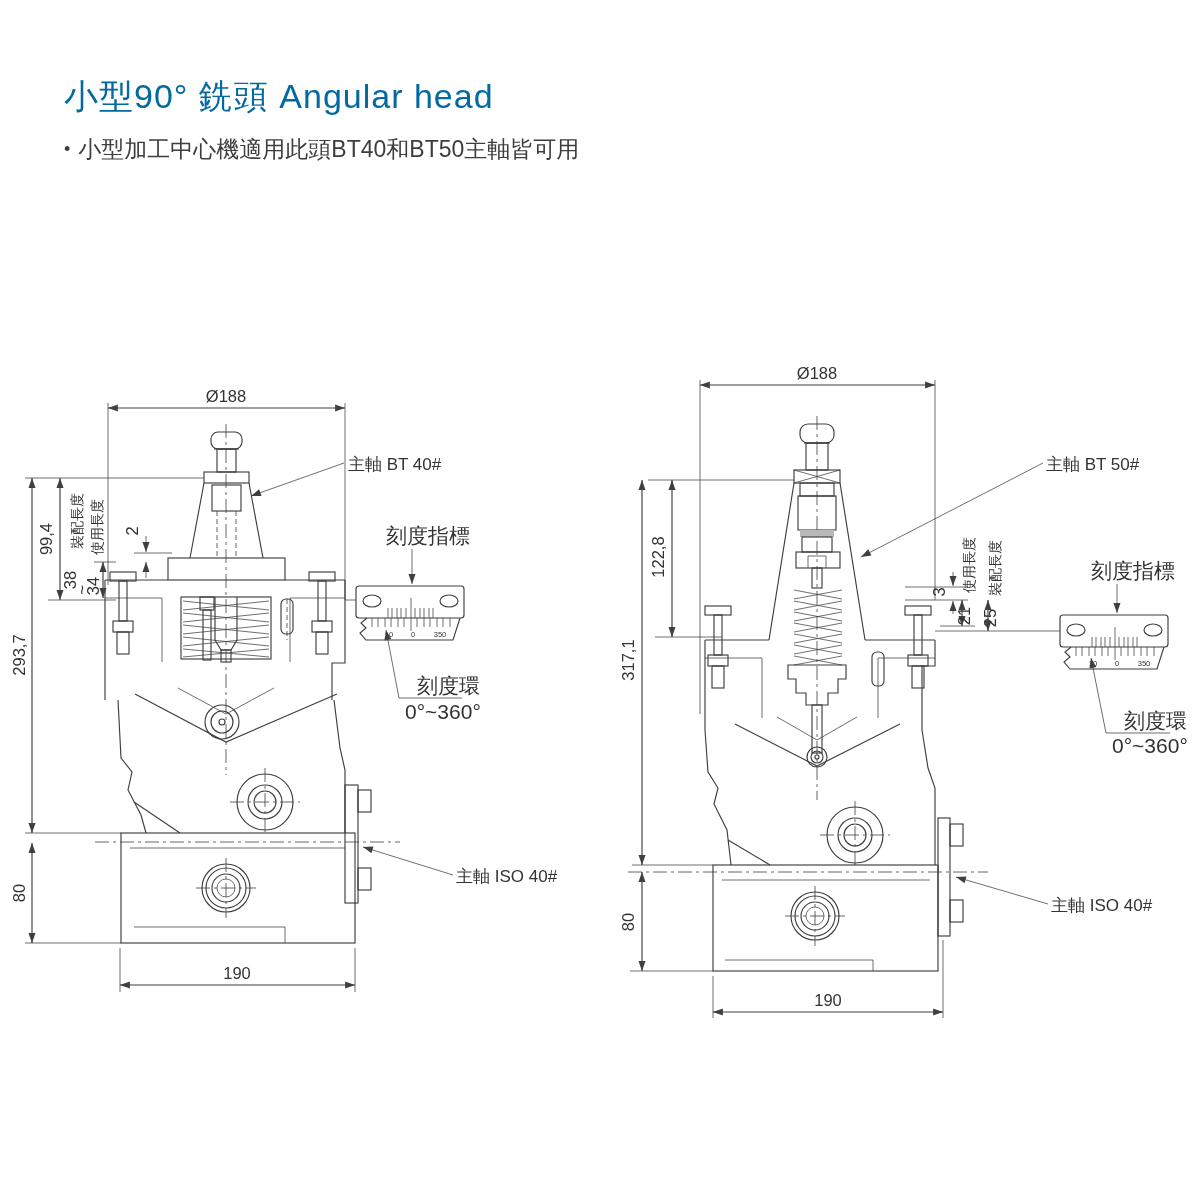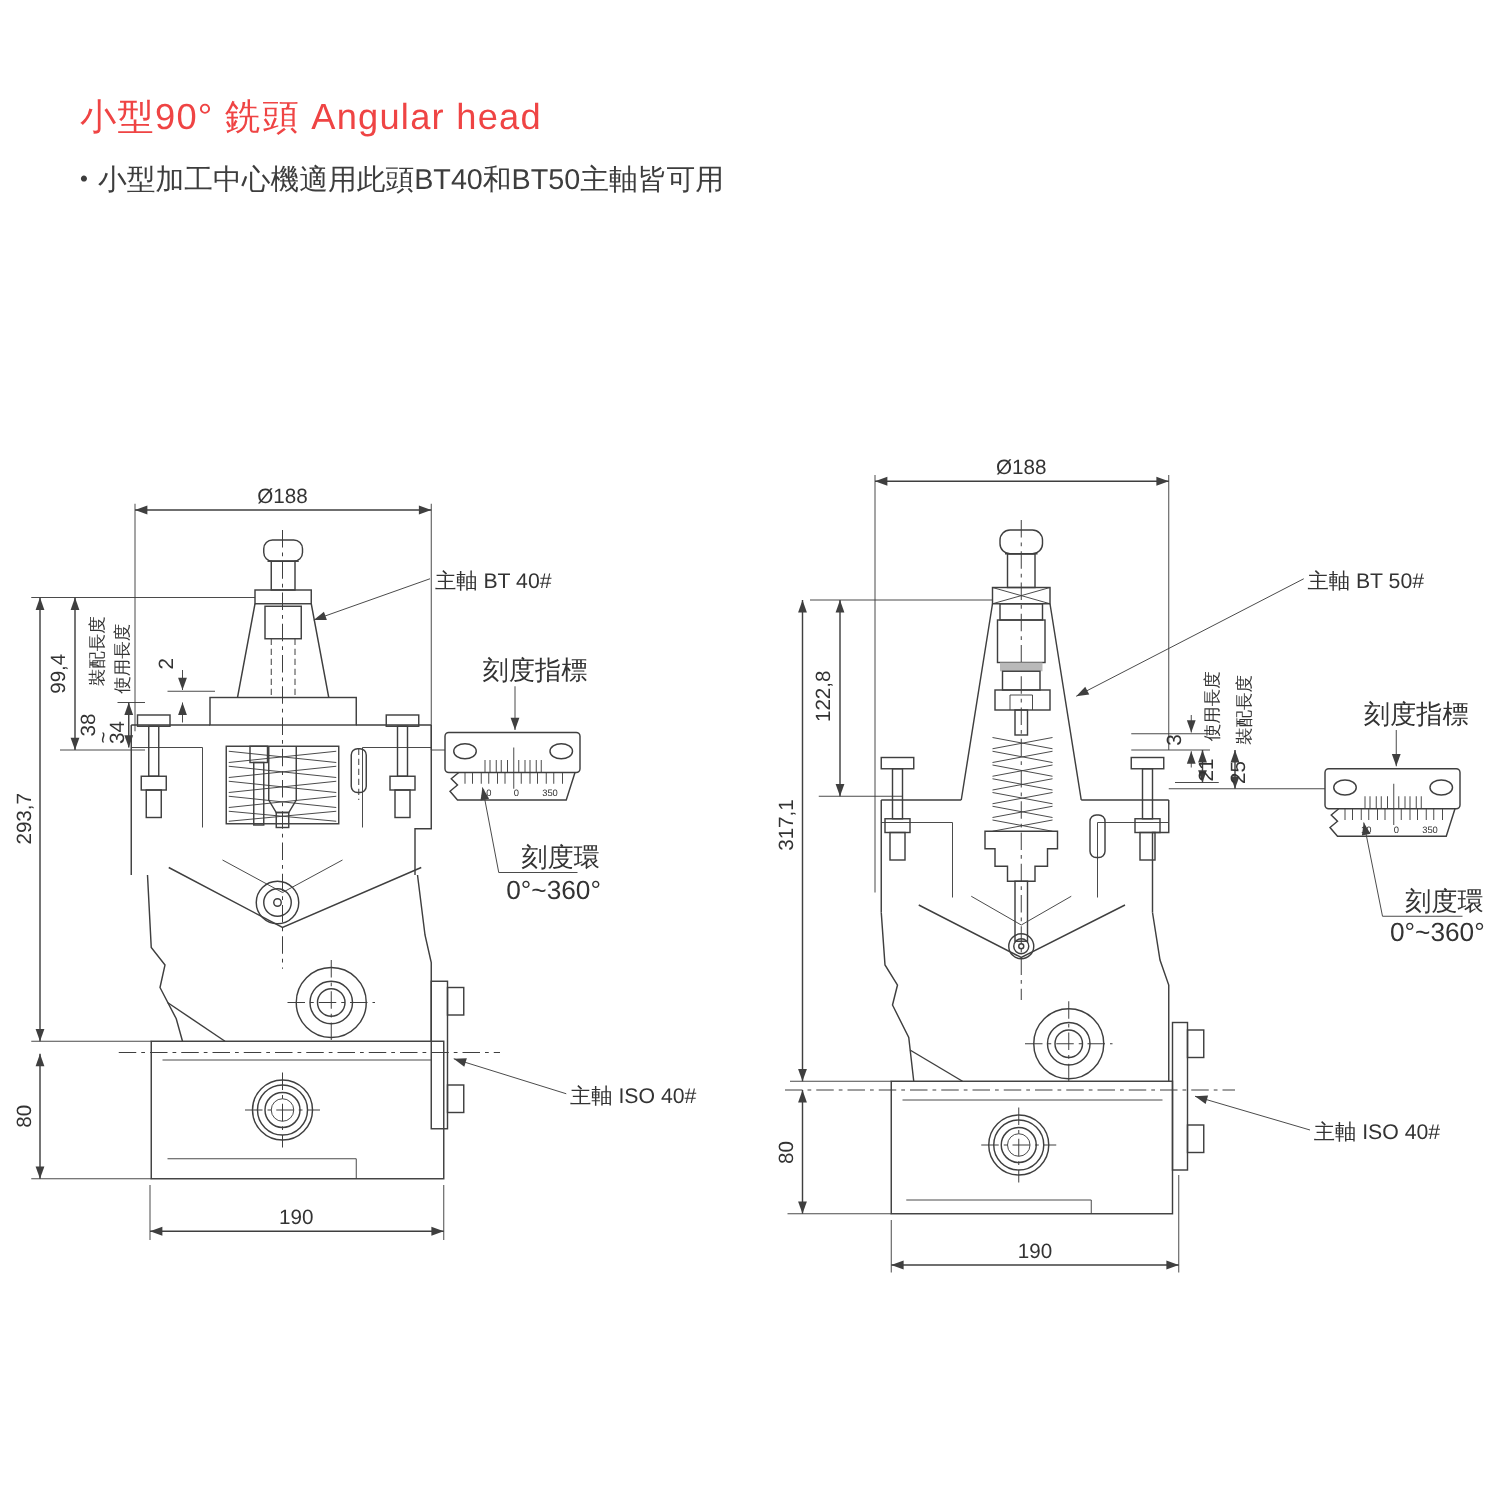--- a/index.html
+++ b/index.html
@@ -1,18 +1,18 @@
 <!DOCTYPE html>
 <html><head>
 <meta charset="utf-8">
 <style>
   html,body{margin:0;padding:0;background:#ffffff;}
   body{width:1200px;height:1200px;position:relative;font-family:"Liberation Sans","DejaVu Sans",sans-serif;overflow:hidden;}
   .title-wrap{position:absolute;left:64px;top:74px;}
-  h1.pg-title{margin:0;font-size:29px;font-weight:500;color:#ef4444;letter-spacing:1px;}
+  h1.pg-title{margin:0;font-size:34px;font-weight:500;color:#0369a1;letter-spacing:1px;}
   .subtitle{margin-top:14px;font-size:23px;color:#3d3d3d;display:flex;align-items:center;gap:8px;}
   .subtitle .bullet{font-size:18px;color:#3d3d3d;}
   svg.draw{position:absolute;left:0;top:0;}
   svg .ln{fill:none;stroke:#3f3f3f;stroke-width:1.15;stroke-linejoin:miter;stroke-linecap:butt;}
   svg .thn{stroke-width:0.75;}
   svg .cl{stroke-dasharray:14 4 3 4;stroke-width:0.8;}
   svg .dsh{stroke-dasharray:5 3;stroke-width:0.8;}
   svg text{fill:#333;font-family:"Liberation Sans","DejaVu Sans",sans-serif;}
   .dim{font-size:16.5px;}
   .lbl{font-size:17px;}

